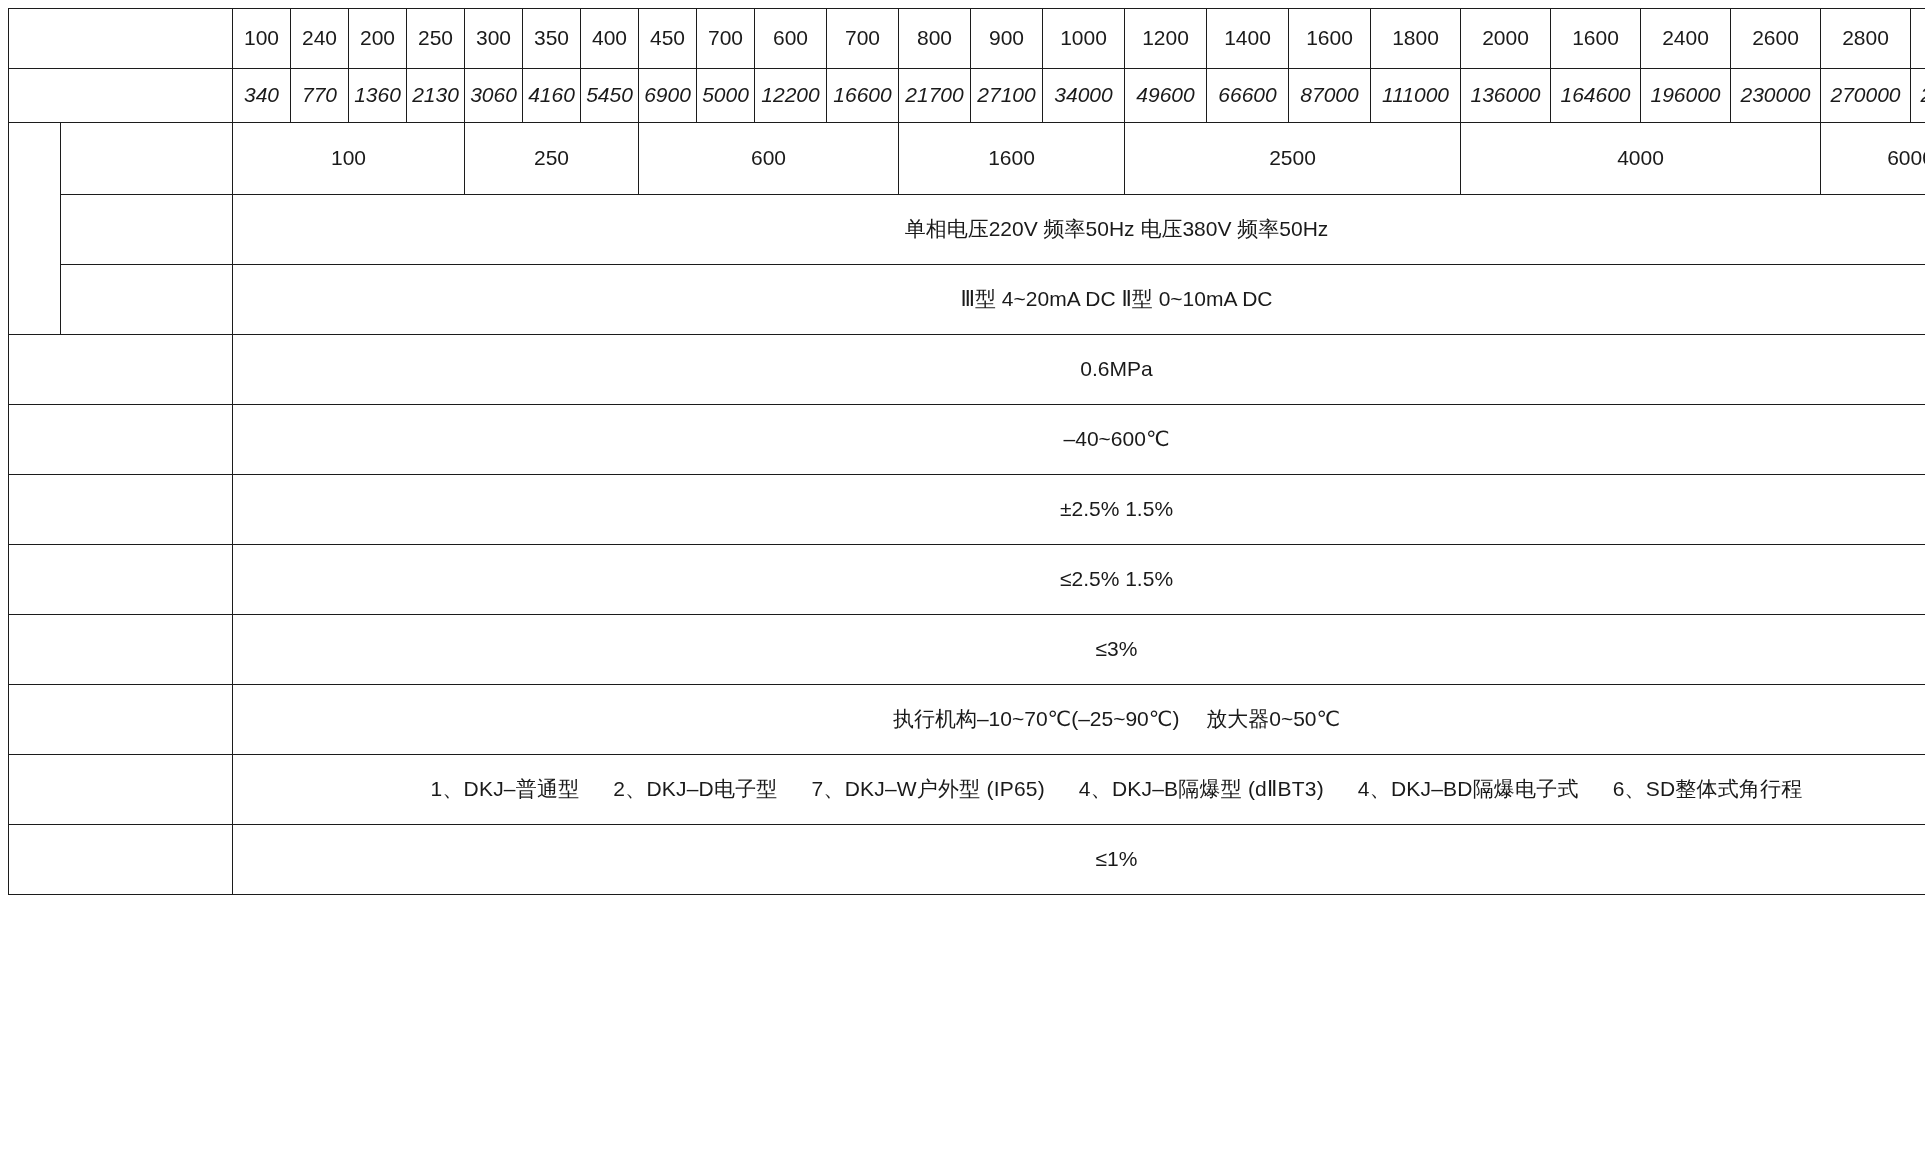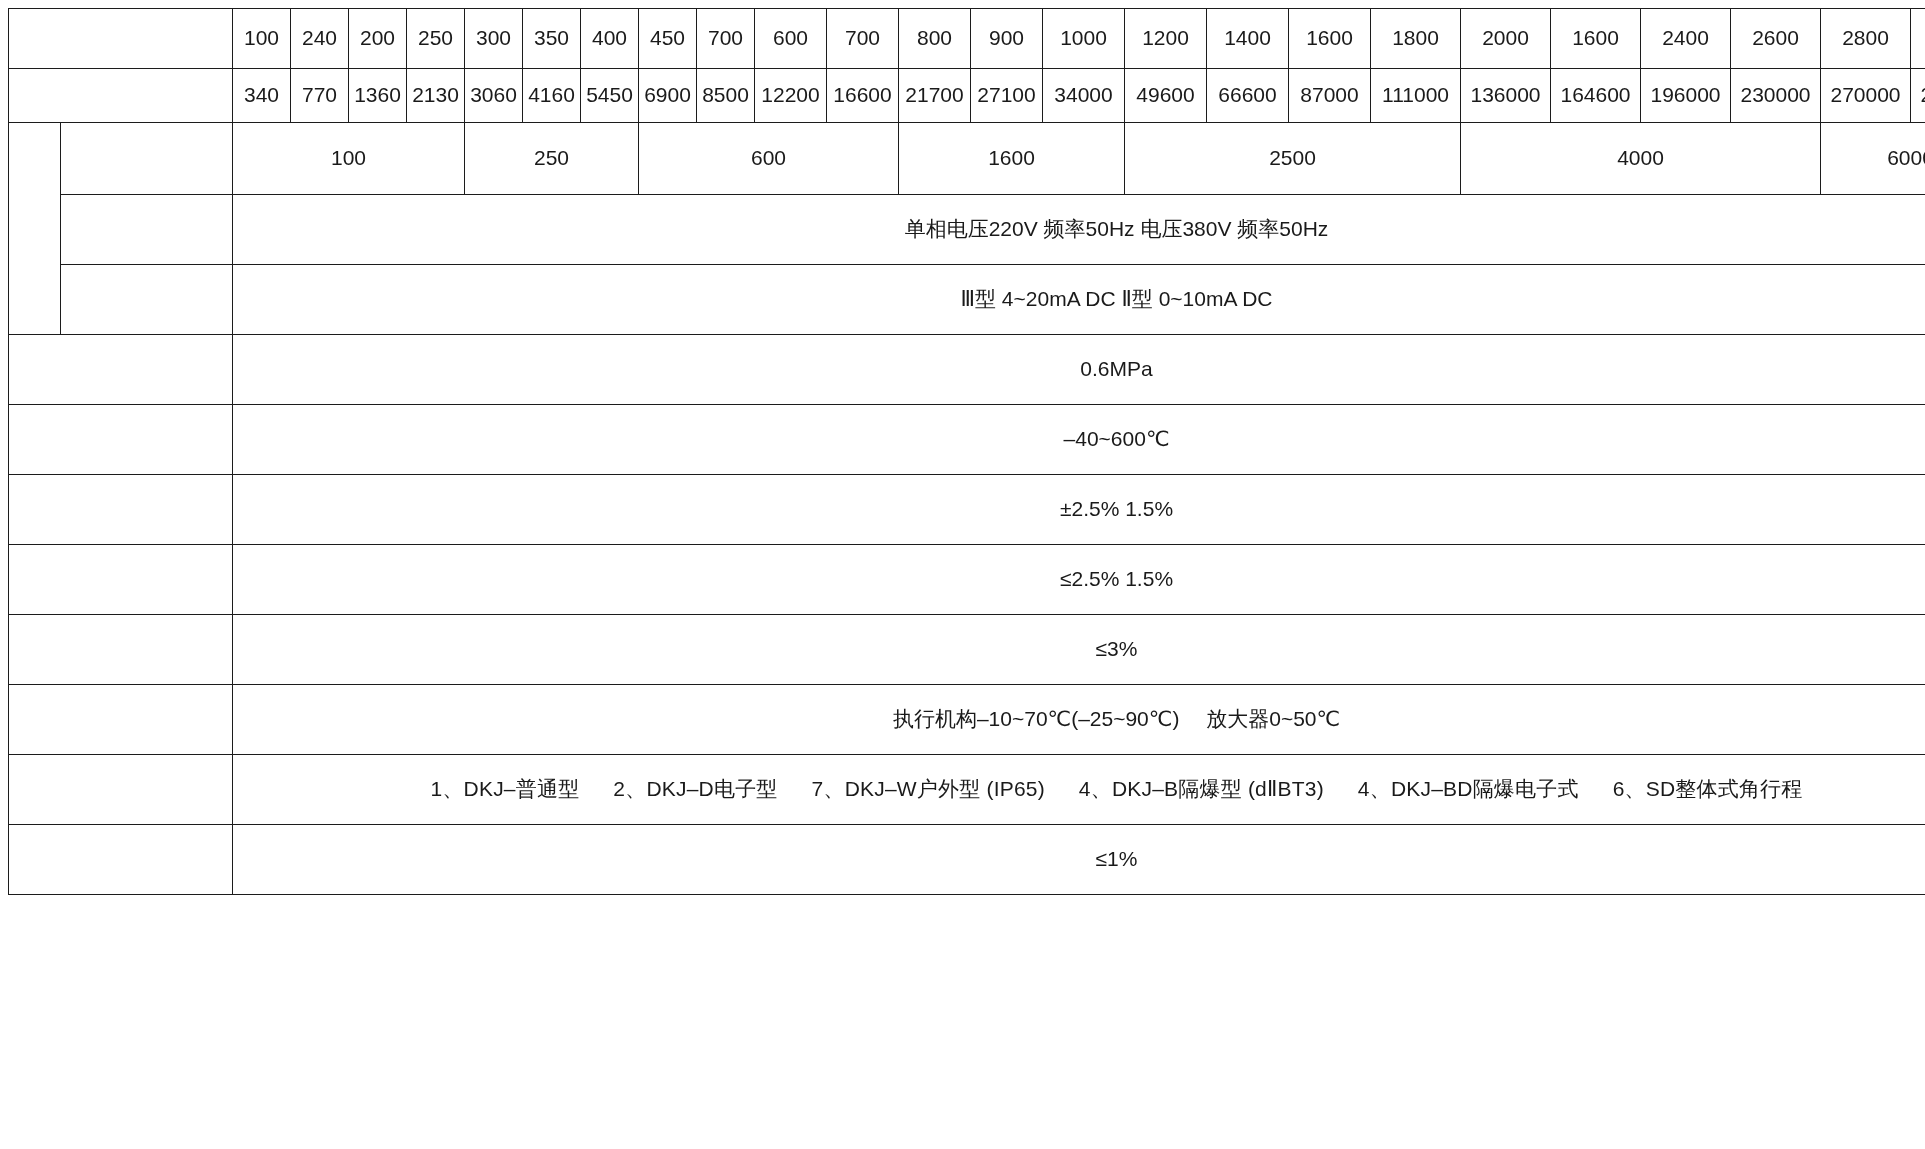--- a/index.html
+++ b/index.html
@@ -56,20 +56,21 @@
     line-height: 1.2;
     white-space: normal;
     width: 52px;
   }
   td.lbl.vert span { display: block; }
   td.dn {
     font-size: 22px;
   }
   td.cv {
     font-size: 21px;
+    font-style: italic;
   }
   td.wide {
     font-size: 25px;
   }
   td.wide-md {
     font-size: 24px;
   }
   td.torque {
     font-size: 26px;
   }
@@ -150,21 +151,21 @@
     <tr class="row-h-cv">
       <td class="lbl" colspan="2">额定流系数  C</td>
       <td class="cv">340</td>
       <td class="cv">770</td>
       <td class="cv">1360</td>
       <td class="cv">2130</td>
       <td class="cv">3060</td>
       <td class="cv">4160</td>
       <td class="cv">5450</td>
       <td class="cv">6900</td>
-      <td class="cv">8500</td>
+      <td class="cv">5000</td>
       <td class="cv">12200</td>
       <td class="cv">16600</td>
       <td class="cv">21700</td>
       <td class="cv">27100</td>
       <td class="cv">34000</td>
       <td class="cv">49600</td>
       <td class="cv">66600</td>
       <td class="cv">87000</td>
       <td class="cv">111000</td>
       <td class="cv">136000</td>

